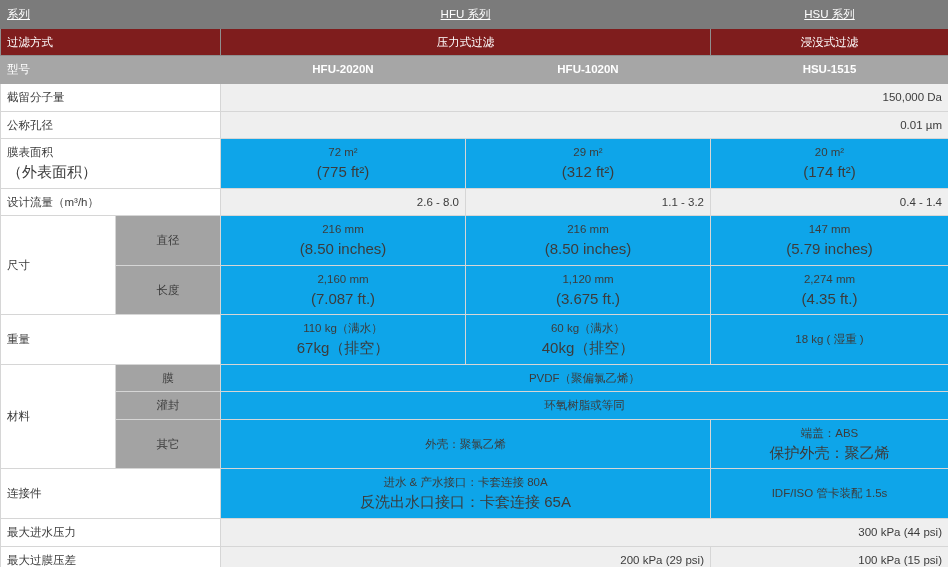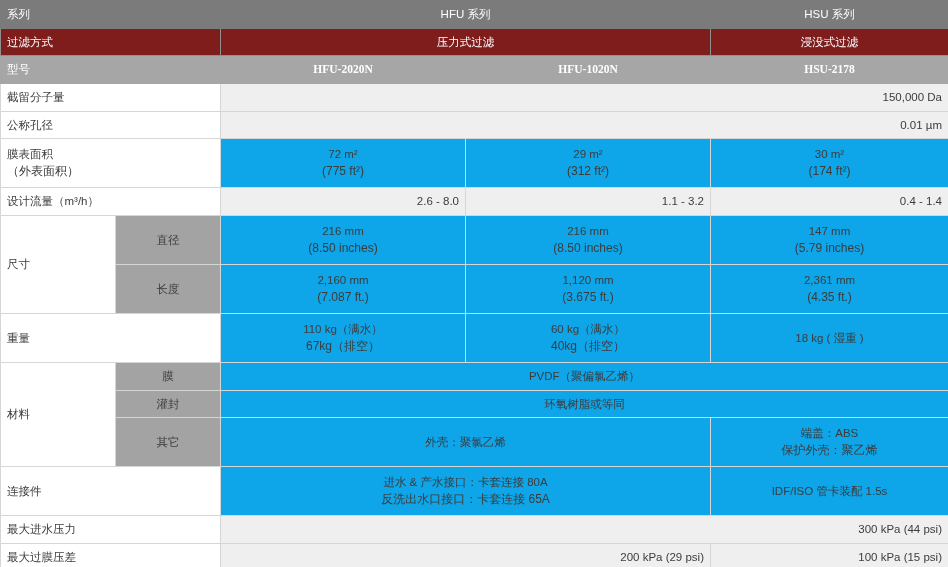--- a/index.html
+++ b/index.html
@@ -27,20 +27,21 @@
     padding: 5px 6px;
     line-height: 1.45;
   }
   
   .hdr-dark {
     background: #7b7b7b;
     color: #ffffff !important;
     font-size: 12px;
     text-align: center;
     border-color: #7b7b7b !important;
+    text-decoration: underline;
   }
   .hdr-dark.left {
     text-align: left;
     padding-left: 12px;
   }
   .hdr-mid {
     background: #7f1d1d;
     color: #ffffff !important;
     font-size: 11.5px;
     text-align: center;
@@ -50,21 +51,20 @@
     text-align: left;
     padding-left: 12px;
   }
   .hdr-light {
     background: #a6a6a6;
     color: #ffffff !important;
     font-size: 11.5px;
     text-align: center;
     font-weight: bold;
     border-color: #a6a6a6 !important;
-    font-family: Liberation Serif, serif;
   }
   .hdr-light.left {
     text-align: left;
     padding-left: 12px;
     font-weight: normal;
   }
   .rowlabel {
     text-align: left;
     padding-left: 12px;
     background: #ffffff;
@@ -79,21 +79,21 @@
   }
   .shade {
     background: #efefef;
     text-align: right;
   }
   .tall {
     height: 38px;
   }
   .sub {
     display: block;
-    font-size: 12px;
+    font-size: 15px;
   }
 </style>
 </head>
 <body>
 
 <table id="spec-table">
   <colgroup>
     <col style="width:115px">
     <col style="width:105px">
     <col style="width:245px">
@@ -108,21 +108,21 @@
     </tr>
     <tr>
       <td class="hdr-mid left" colspan="2">过滤方式</td>
       <td class="hdr-mid" colspan="2">压力式过滤</td>
       <td class="hdr-mid">浸没式过滤</td>
     </tr>
     <tr>
       <td class="hdr-light left" colspan="2">型号</td>
       <td class="hdr-light">HFU-2020N</td>
       <td class="hdr-light">HFU-1020N</td>
-      <td class="hdr-light">HSU-2178</td>
+      <td class="hdr-light">HSU-1515</td>
     </tr>
 
     <tr>
       <td class="rowlabel" colspan="2">截留分子量</td>
       <td class="val shade" colspan="3">150,000 Da</td>
     </tr>
 
     <tr>
       <td class="rowlabel" colspan="2">公称孔径</td>
       <td class="val shade" colspan="3">0.01 µm</td>
@@ -135,21 +135,21 @@
       </td>
       <td class="val">
         <span>72 m²</span>
         <span class="sub">(775 ft²)</span>
       </td>
       <td class="val">
         <span>29 m²</span>
         <span class="sub">(312 ft²)</span>
       </td>
       <td class="val">
-        <span>30 m²</span>
+        <span>20 m²</span>
         <span class="sub">(174 ft²)</span>
       </td>
     </tr>
 
     <tr>
       <td class="rowlabel" colspan="2">设计流量（m³/h）</td>
       <td class="val shade">2.6 - 8.0</td>
       <td class="val shade">1.1 - 3.2</td>
       <td class="val shade">0.4 - 1.4</td>
     </tr>
@@ -175,21 +175,21 @@
       <td class="sublabel tall">长度</td>
       <td class="val">
         <span>2,160 mm</span>
         <span class="sub">(7.087 ft.)</span>
       </td>
       <td class="val">
         <span>1,120 mm</span>
         <span class="sub">(3.675 ft.)</span>
       </td>
       <td class="val">
-        <span>2,361 mm</span>
+        <span>2,274 mm</span>
         <span class="sub">(4.35 ft.)</span>
       </td>
     </tr>
 
     <tr>
       <td class="rowlabel tall" colspan="2">重量</td>
       <td class="val">
         <span>110 kg（满水）</span>
         <span class="sub">67kg（排空）</span>
       </td>

